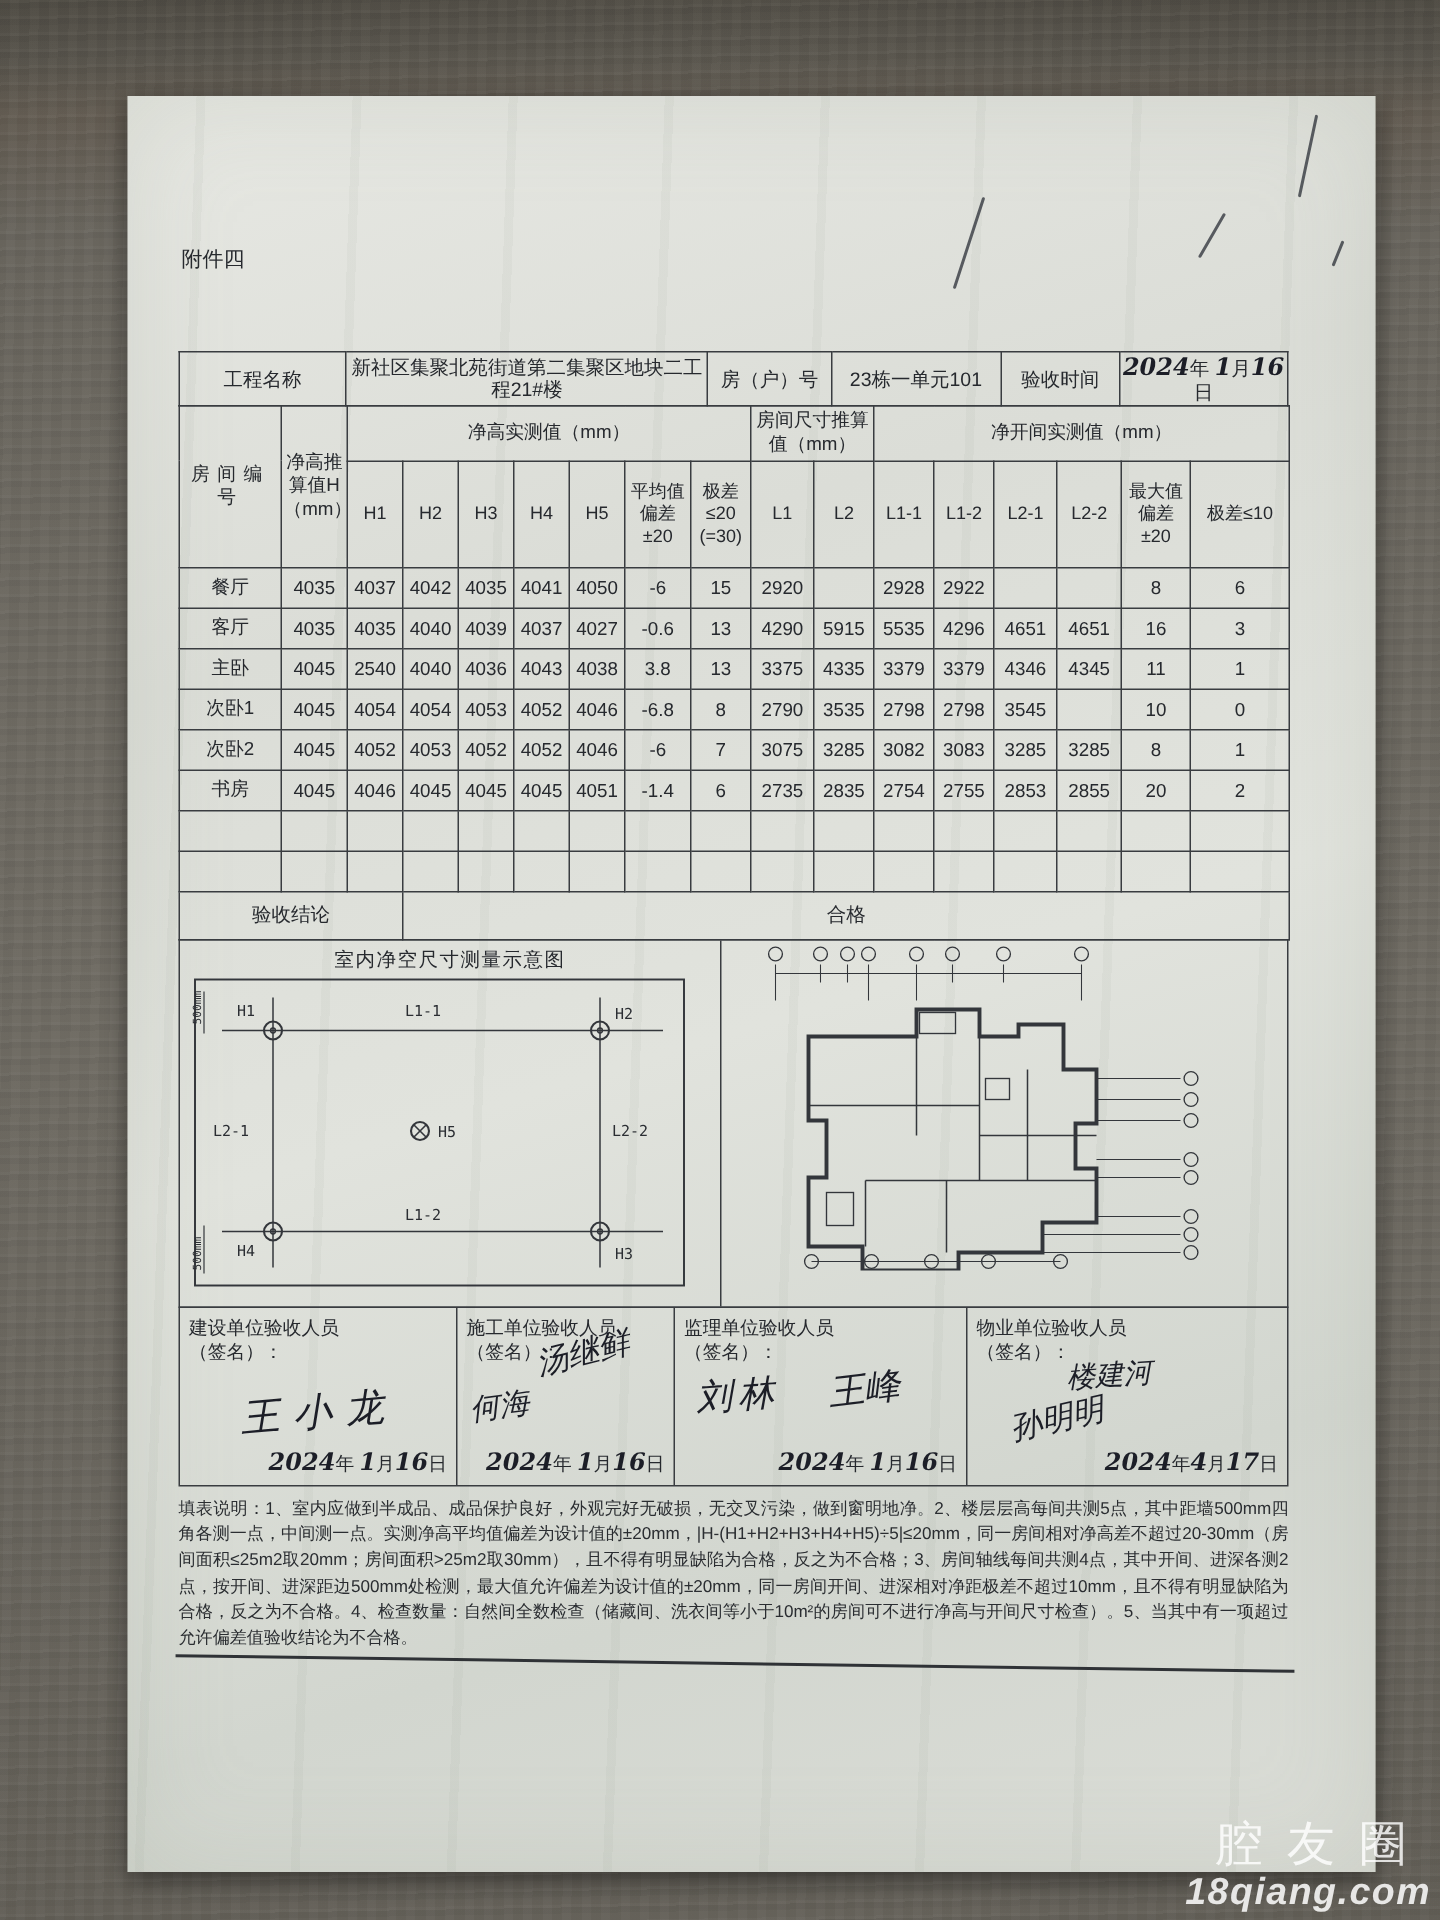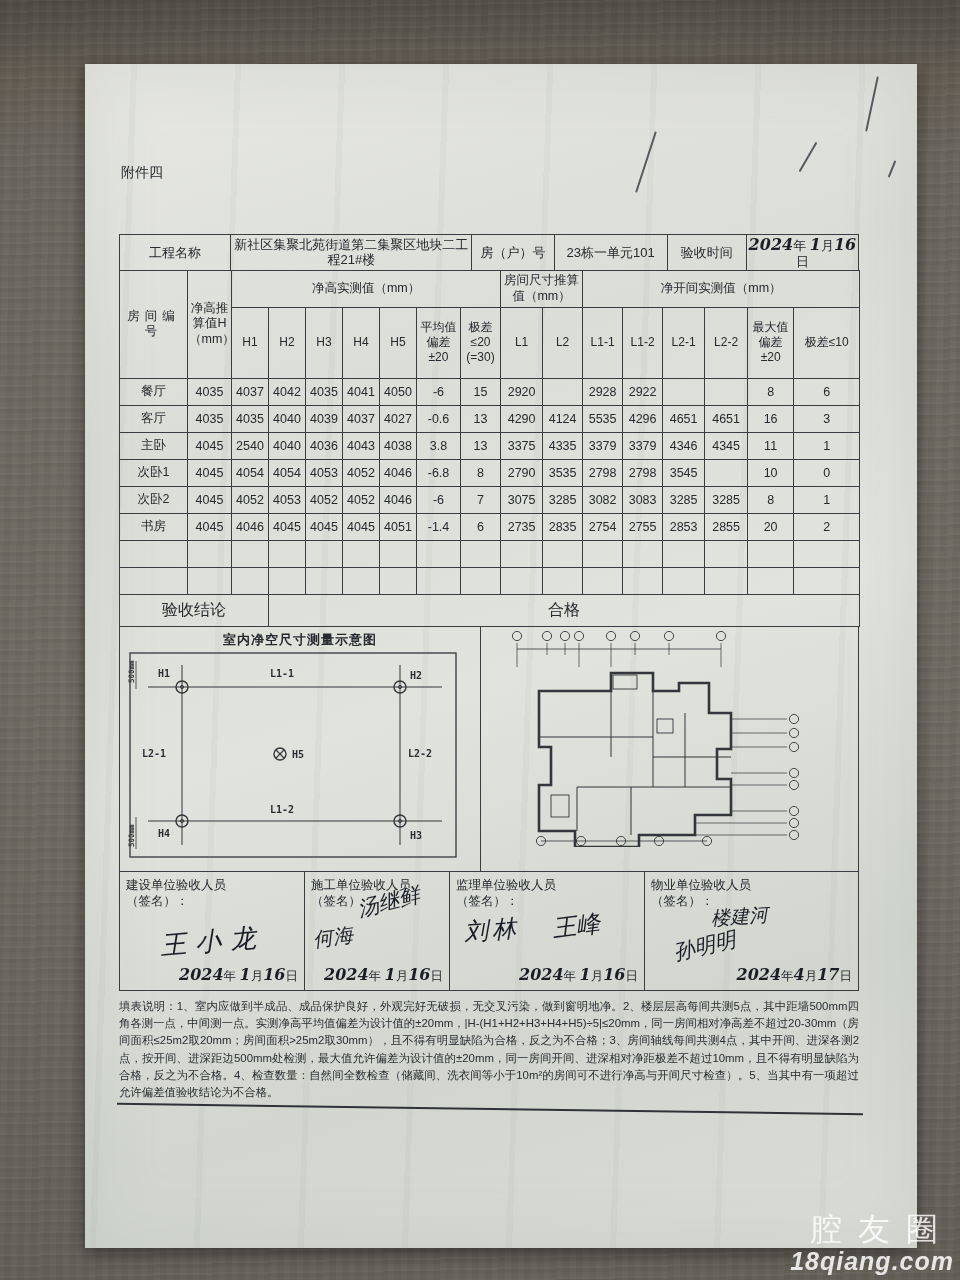--- a/index.html
+++ b/index.html
@@ -28,24 +28,24 @@
   .form{position:absolute;left:34px;top:170px;width:742px;color:#26292e;}
   table{border-collapse:collapse;table-layout:fixed;width:740px;}
   td,th{border:1px solid #393c40;text-align:center;vertical-align:middle;
     font-weight:400;color:#26292e;overflow:hidden;padding:0 1px;}
   .info-table td{height:32px;font-size:13px;line-height:1.2;}
   .main-table{margin-top:-1px;}
   .ghdr th{height:36px;font-size:12.5px;line-height:1.25;}
   .shdr th{height:70px;font-size:12px;line-height:1.25;margin-top:35px;}
   .c-room{letter-spacing:5px;}
   .dr td{height:26px;font-size:12.5px;}
-  .concl td{height:31px;font-size:16px;}
+  .concl td{height:31px;font-size:13px;}
   .diagram-row{display:flex;width:740px;margin-top:-1px;border:1px solid #393c40;height:246px;box-sizing:border-box;}
   .diag-cell{box-sizing:border-box;position:relative;}
-  .diag-left{width:361px;border-right:1px solid #393c40;font-weight:bold;}
+  .diag-left{width:361px;border-right:1px solid #393c40;}
   .diag-right{width:377px;flex:1;}
   .diag-caption{font-size:13px;text-align:center;padding-top:4px;letter-spacing:1px;}
   .sign-row{display:flex;width:740px;margin-top:-1px;border:1px solid #393c40;height:120px;box-sizing:border-box;}
   .sig-cell{box-sizing:border-box;position:relative;border-right:1px solid #393c40;padding:5px 6px;}
   .sig-cell:last-child{border-right:none;}
   .sig-c1{width:185px;} .sig-c2{width:145px;} .sig-c3{width:195px;} .sig-c4{flex:1;}
   .sig-role{font-size:12.5px;line-height:1.3;}
   .sig-sub{font-size:12.5px;line-height:1.3;}
   .sig-name{position:absolute;color:#1c1e27;font-family:"DejaVu Serif",serif;font-style:italic;white-space:nowrap;}
   .sig-date{position:absolute;bottom:5px;right:6px;font-size:12.5px;white-space:nowrap;color:#26292e;}
@@ -168,21 +168,21 @@
             <td>客厅</td>
             <td>4035</td>
             <td>4035</td>
             <td>4040</td>
             <td>4039</td>
             <td>4037</td>
             <td>4027</td>
             <td>-0.6</td>
             <td>13</td>
             <td>4290</td>
-            <td>4124</td>
+            <td>5915</td>
             <td>5535</td>
             <td>4296</td>
             <td>4651</td>
             <td>4651</td>
             <td>16</td>
             <td>3</td>
           </tr>
       <tr class="dr">
             <td>主卧</td>
             <td>4045</td>

